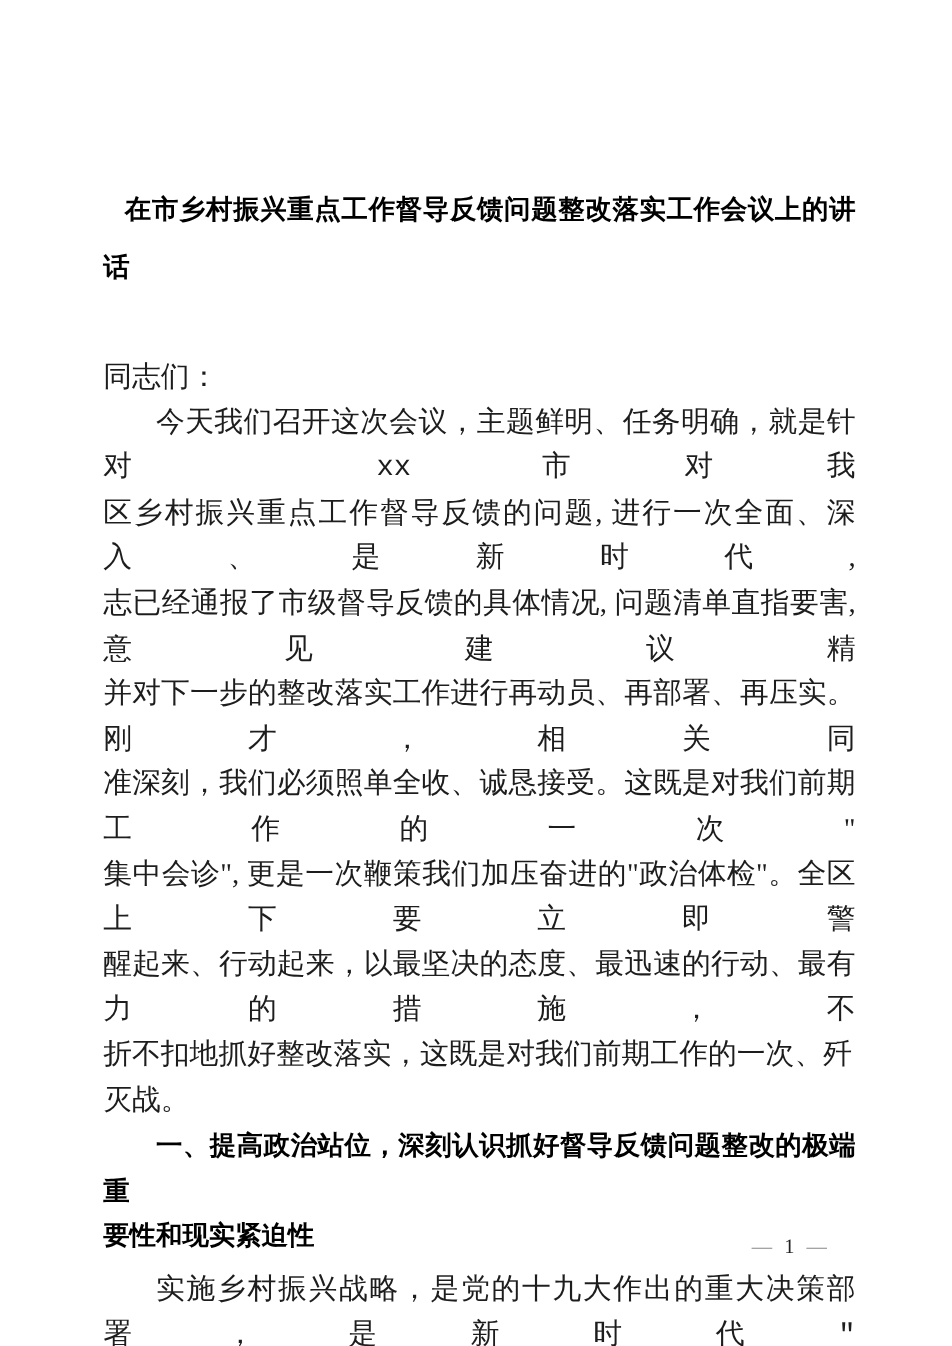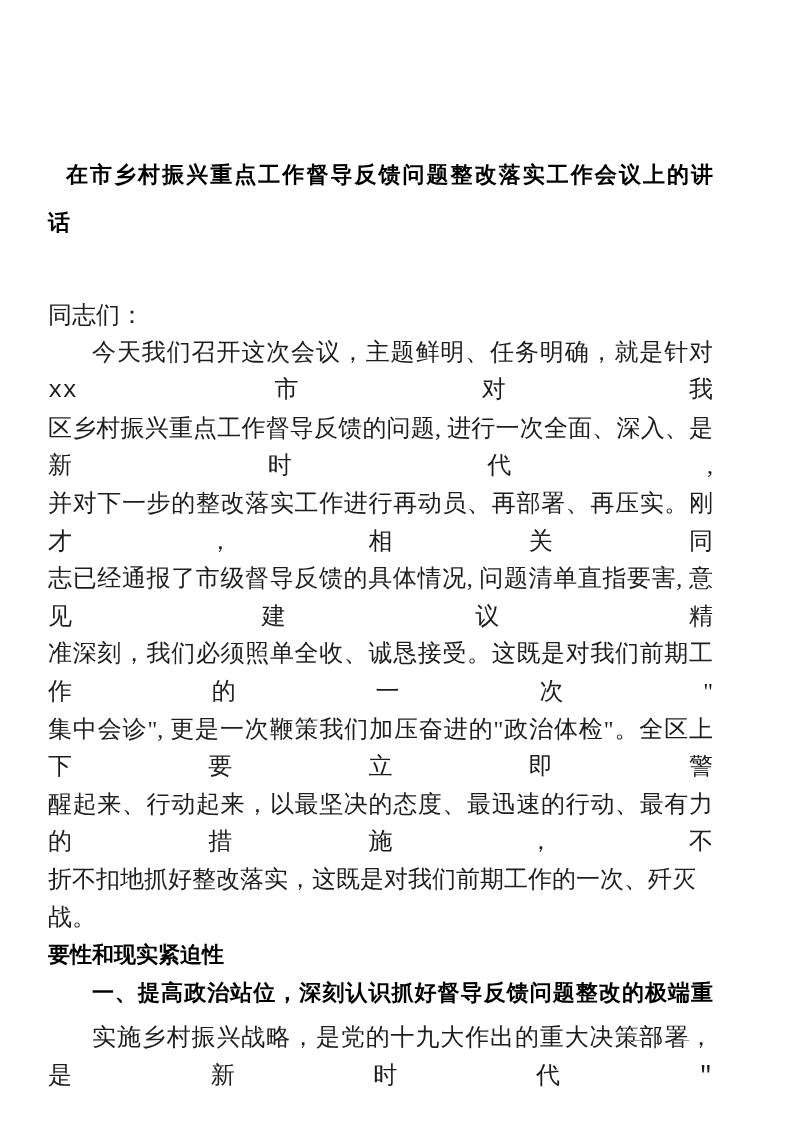--- a/index.html
+++ b/index.html
@@ -6,21 +6,21 @@
     margin: 0;
     padding: 0;
     background: #ffffff;
   }
   .page {
     position: relative;
     width: 793px;
     height: 1122px;
     background: #ffffff;
     box-sizing: border-box;
-    padding: 151px 80px 0 48px;
+    padding: 151px 80px 0 86px;
     overflow: hidden;
     color: #1d1d1d;
   }
   
   .doc-title {
     margin: 0 0 50px 0;
     font-family: "Liberation Sans", "DejaVu Sans", sans-serif;
     font-weight: 700;
     font-size: 22px;
     line-height: 48px;
@@ -77,32 +77,32 @@
     <div>话</div>
   </h1>
 
   <div class="doc-body">
 
     <div class="b-line">同志们：</div>
 
     <div class="paragraph">
       <div class="b-line indent fill">今天我们召开这次会议，主题鲜明、任务明确，就是针对 xx 市对我</div>
       <div class="b-line fill">区乡村振兴重点工作督导反馈的问题, 进行一次全面、深入、是新时代,</div>
+      <div class="b-line fill">志已经通报了市级督导反馈的具体情况, 问题清单直指要害, 意见建议精</div>
       <div class="b-line fill">并对下一步的整改落实工作进行再动员、再部署、再压实。刚才，相关同</div>
-      <div class="b-line fill">志已经通报了市级督导反馈的具体情况, 问题清单直指要害, 意见建议精</div>
       <div class="b-line fill">准深刻，我们必须照单全收、诚恳接受。这既是对我们前期工作的一次"</div>
       <div class="b-line fill">集中会诊", 更是一次鞭策我们加压奋进的"政治体检"。全区上下要立即警</div>
       <div class="b-line fill">醒起来、行动起来，以最坚决的态度、最迅速的行动、最有力的措施，不</div>
       <div class="b-line">折不扣地抓好整改落实，这既是对我们前期工作的一次、歼灭战。</div>
     </div>
 
 
     <h2 class="sec-heading">
+      <div class="b-line hl indent fill">一、提高政治站位，深刻认识抓好督导反馈问题整改的极端重</div>
       <div class="b-line hl">要性和现实紧迫性</div>
-      <div class="b-line hl indent fill">一、提高政治站位，深刻认识抓好督导反馈问题整改的极端重</div>
     </h2>
 
     <div class="paragraph">
       <div class="b-line indent fill">实施乡村振兴战略，是党的十九大作出的重大决策部署，是新时代"</div>
 
     </div>
 
   </div>
 
   <div class="page-footer">

